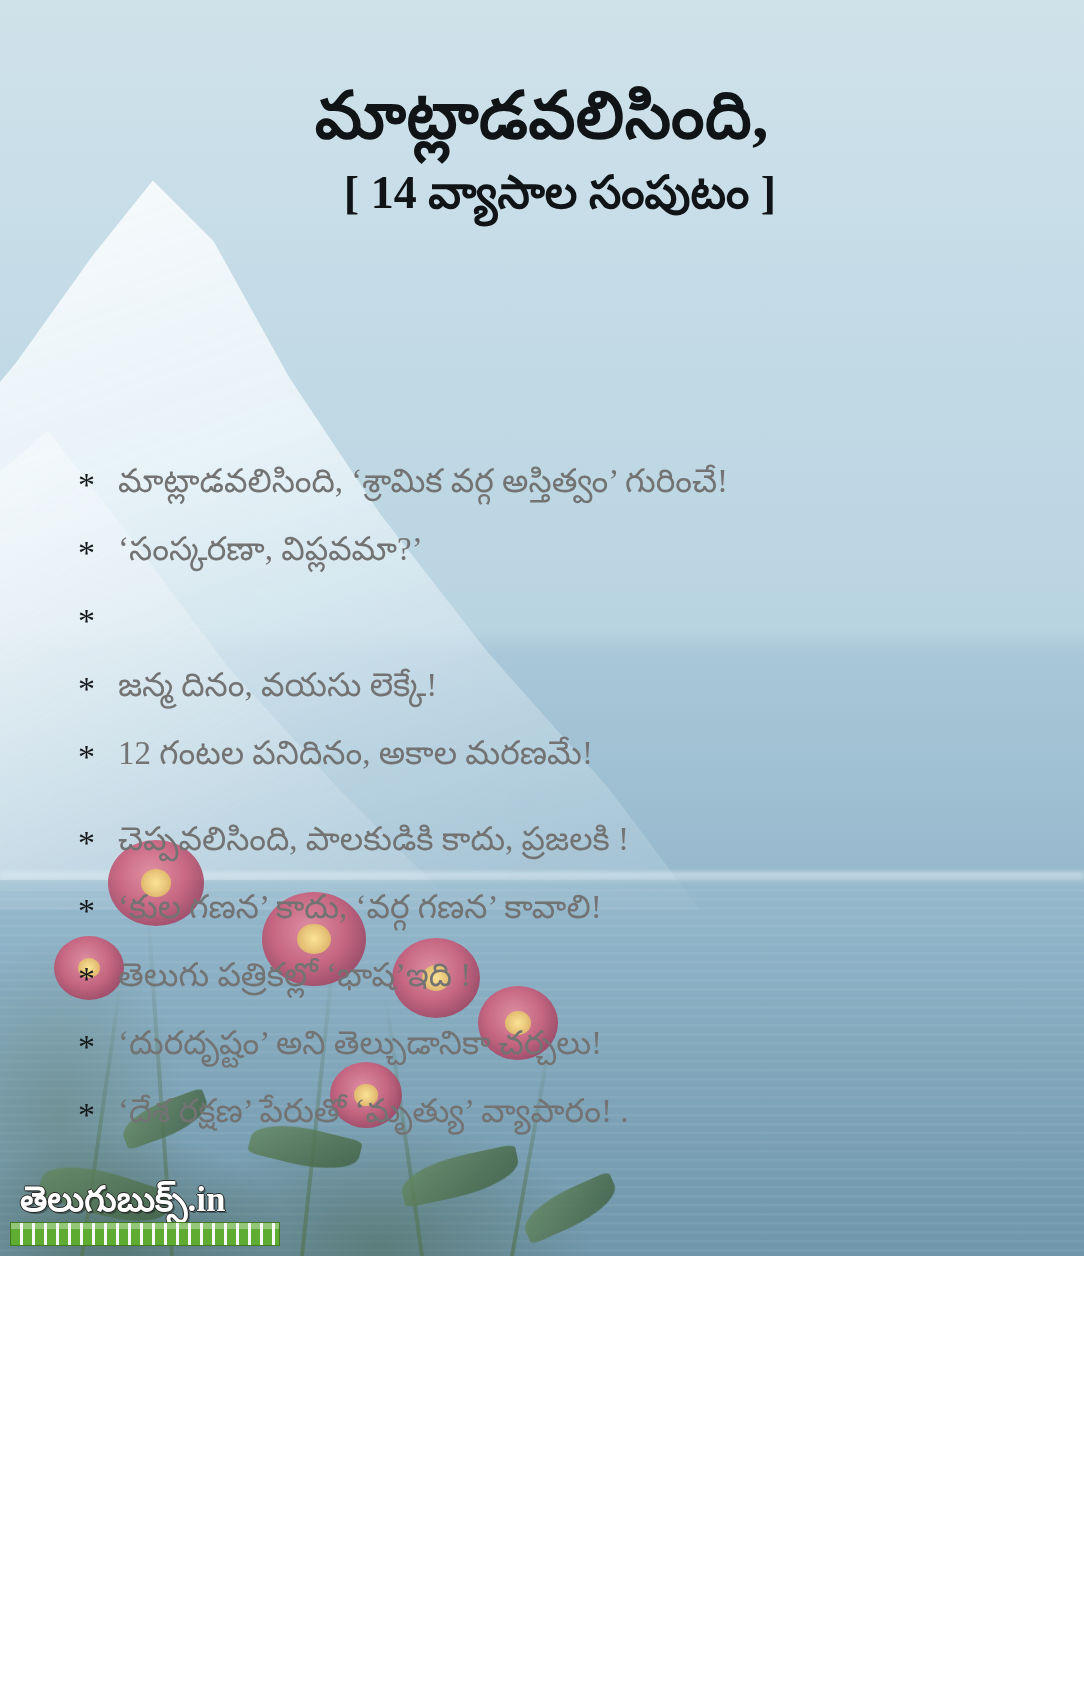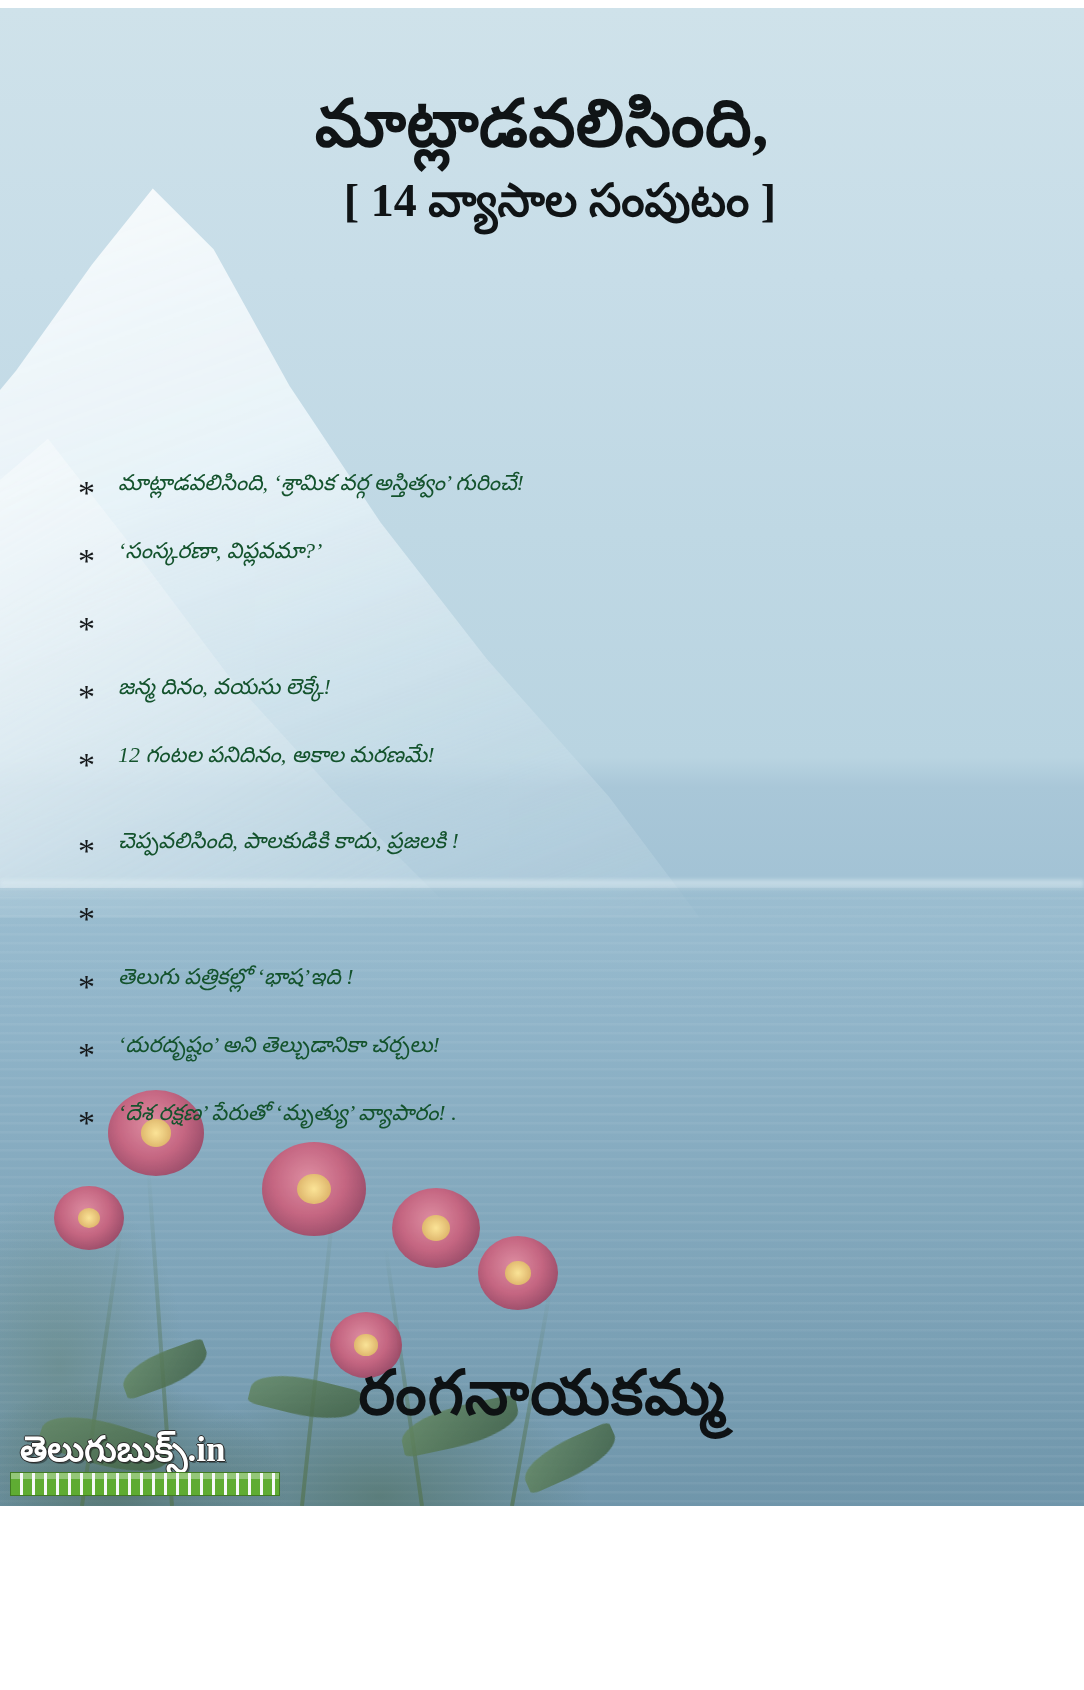--- a/index.html
+++ b/index.html
@@ -6,24 +6,23 @@
     margin: 0;
     padding: 0;
     background: #ffffff;
   }
   body {
     font-family: "Liberation Sans", sans-serif;
   }
   .page {
     position: relative;
     width: 1084px;
-    height: 1498px;
+    height: 1256px;
     overflow: hidden;
     background: #dfe9ee;
-    margin-top: 8px;
   }
   
   .bg {
     position: absolute;
     inset: 0;
     background:
       linear-gradient(to bottom,
         #cfe2ea 0%,
         #c7dde8 18%,
         #bfd8e4 35%,
@@ -185,25 +184,24 @@
     flex: 0 0 auto;
     width: 40px;
     font-family: "Liberation Serif", "DejaVu Serif", serif;
     font-size: 34px;
     line-height: 1.0;
     color: #16191b;
     padding-top: 6px;
   }
   .item-text {
     font-family: "Liberation Serif", "DejaVu Serif", serif;
-    font-size: 22px;
+    font-size: 33px;
     line-height: 1.2;
-    color: #14532d;
+    color: #737373;
     white-space: nowrap;
-    font-style: italic;
   }
   .gap-after {
     margin-bottom: 46px;
   }
   .author {
     position: absolute;
     left: 0;
     right: 0;
     top: 1350px;
     text-align: center;
@@ -334,20 +332,21 @@
       <div class="list-item gap-after">
         <span class="bullet">*</span>
         <span class="item-text">12 గంటల పనిదినం, అకాల మరణమే!</span>
       </div>
       <div class="list-item">
         <span class="bullet">*</span>
         <span class="item-text">చెప్పవలిసింది, పాలకుడికి కాదు, ప్రజలకి !</span>
       </div>
       <div class="list-item">
         <span class="bullet">*</span>
+        <span class="item-text">‘కుల గణన’ కాదు, ‘వర్గ గణన’ కావాలి!</span>
       </div>
       <div class="list-item">
         <span class="bullet">*</span>
         <span class="item-text">తెలుగు పత్రికల్లో ‘భాష’ఇది !</span>
       </div>
       <div class="list-item">
         <span class="bullet">*</span>
         <span class="item-text">‘దురదృష్టం’ అని తెల్చుడానికా చర్చలు!</span>
       </div>
       <div class="list-item">

